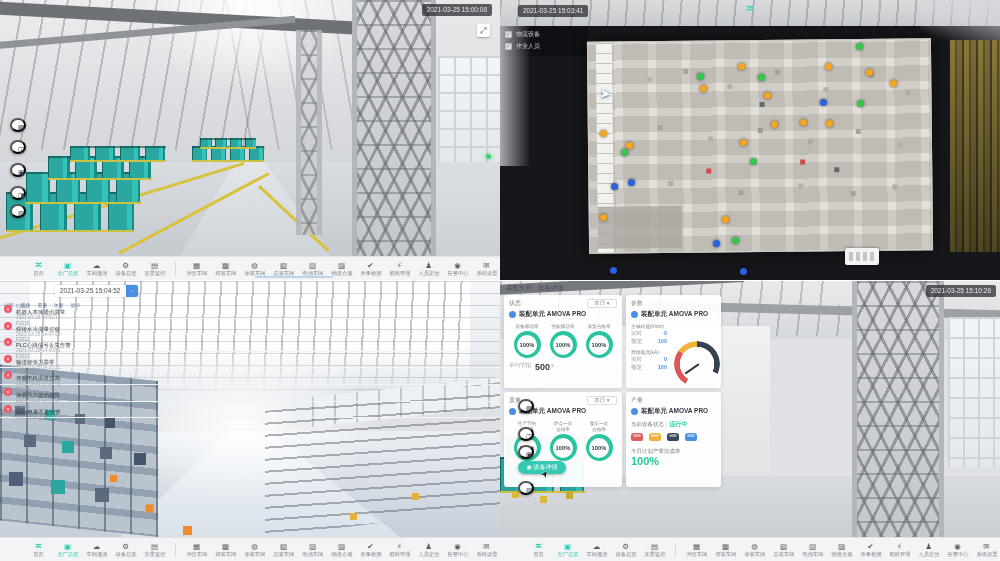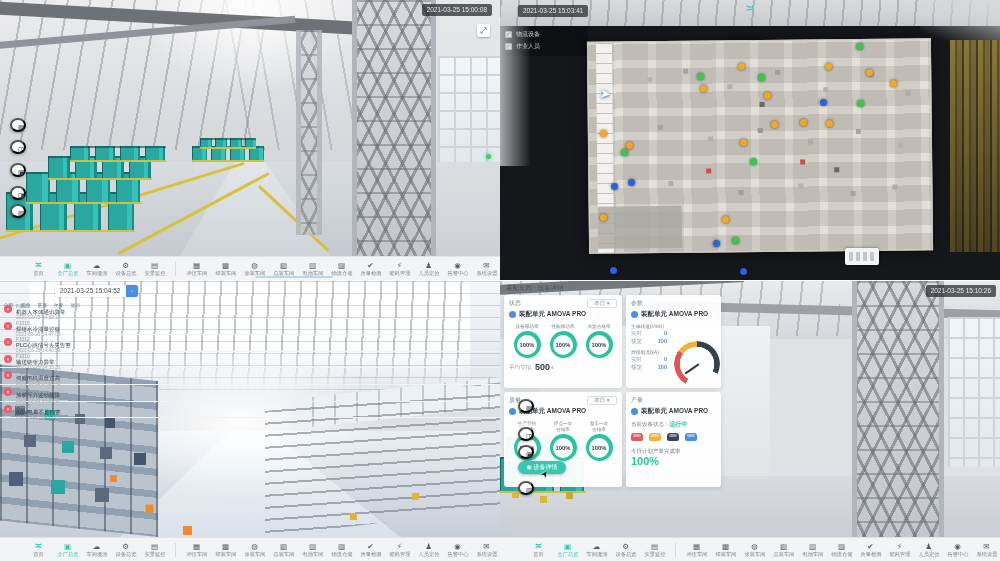--- a/index.html
+++ b/index.html
@@ -179,21 +179,21 @@
   .c-select{position:absolute;right:5px;top:4px;width:30px;height:9px;border:1px solid #dadde0;border-radius:2px;
       font-size:5.5px;line-height:7px;color:#8a9097;text-align:center;background:#fff;padding:0;}
   .dev-row{display:flex;align-items:center;margin-top:3px;height:9px;}
   .dev-dot{width:7px;height:7px;border-radius:50%;background:#4a90e2;color:#fff;font-size:4.5px;line-height:7px;
       text-align:center;margin-right:3px;flex:0 0 auto;}
   .dev-name{font-size:6.5px;font-weight:bold;color:#333a42;white-space:nowrap;}
   .g3{display:grid;grid-template-columns:repeat(3,1fr);margin-top:4px;text-align:center;}
   .g-label{font-size:5px;line-height:6px;color:#7b828a;transform:scale(.92);white-space:nowrap;}
   .donut{width:27px;height:27px;border-radius:50%;background:#29c3a0;margin:2px auto 0;display:flex;align-items:center;justify-content:center;}
   .donut b{width:20px;height:20px;border-radius:50%;background:#fff;font-size:5.8px;line-height:20px;text-align:center;color:#333a42;font-weight:bold;}
-  .c-footer{display:flex;align-items:center;margin-top:4px;}
+  .c-footer{display:flex;align-items:flex-start;margin-top:4px;}
   .f-label{font-size:5.5px;color:#9aa0a6;margin-right:4px;}
   .f-val{font-size:9px;font-weight:bold;color:#333a42;}
   .f-unit{font-size:5.5px;color:#9aa0a6;margin-left:1px;}
   .pgroup{margin-top:4px;width:44px;}
   .pg-name{font-size:5px;color:#7b828a;line-height:6px;white-space:nowrap;transform:scale(.95);transform-origin:left;}
   .pg-row{display:flex;justify-content:space-between;width:36px;font-size:5.5px;line-height:8px;}
   .pg-k{color:#9aa0a6;}
   .pg-v{color:#4a90e2;font-weight:bold;}
   .gauge-c{position:absolute;right:1px;top:46px;width:46px;height:46px;border-radius:50%;
       background:conic-gradient(from 210deg,#e05656 0 95deg,#f2b137 95deg 150deg,#36424f 150deg 265deg,rgba(0,0,0,0) 265deg);

